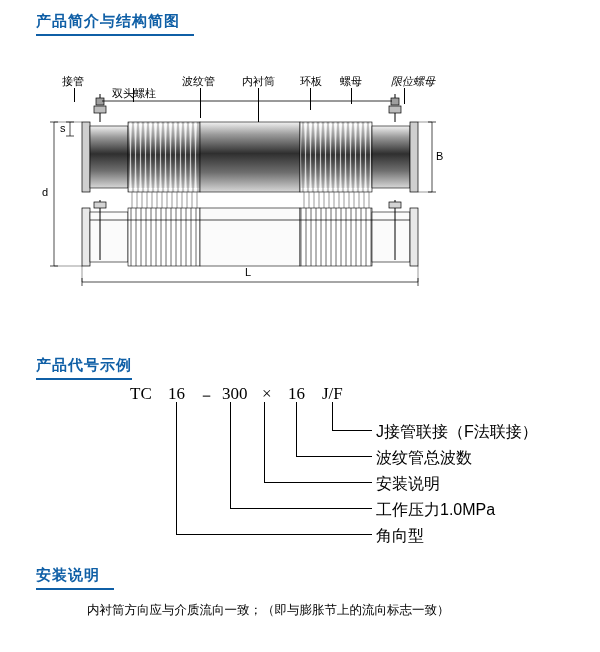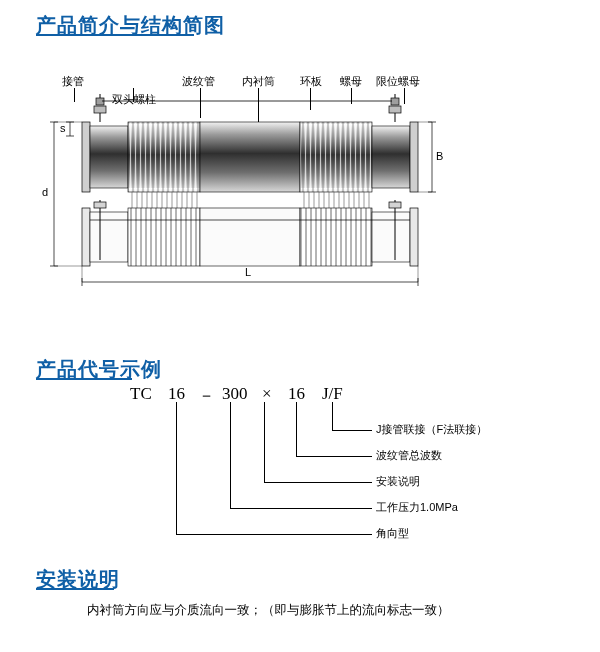--- a/index.html
+++ b/index.html
@@ -10,21 +10,21 @@
   body {
     width: 600px;
     height: 652px;
     position: relative;
     font-family: "Liberation Sans", sans-serif;
     color: #000000;
     overflow: hidden;
   }
   .section-title {
     position: absolute;
-    font-size: 20px;
+    font-size: 15px;
     font-weight: bold;
     color: #0f5fa6;
     letter-spacing: 1px;
   }
   .title-underline {
     position: absolute;
     height: 2px;
     background: #0f5fa6;
   }
   #title1 { left: 36px; top: 12px; }
@@ -70,21 +70,21 @@
   .code-token {
     position: absolute;
     font-size: 17px;
     font-family: "Liberation Serif", serif;
     white-space: nowrap;
   }
   .leader-v { position: absolute; width: 1px; background: #000; }
   .leader-h { position: absolute; height: 1px; background: #000; }
   .leg-text {
     position: absolute;
-    font-size: 11px;
+    font-size: 16px;
     white-space: nowrap;
   }
 
   
   #notes {
     position: absolute;
     left: 46px;
     top: 600px;
     width: 520px;
     font-size: 12.5px;
@@ -101,26 +101,26 @@
 
 <div class="section-title" id="title2">产品代号示例</div>
 <div class="title-underline" id="title2u"></div>
 
 <div class="section-title" id="title3">安装说明</div>
 <div class="title-underline" id="title3u"></div>
 
 <div id="figure1">
 
   <div class="callout" style="left:22px; top:14px;">接管</div>
-  <div class="callout" style="left:72px; top:32px;">双头螺柱</div>
+  <div class="callout" style="left:72px; top:26px;">双头螺柱</div>
   <div class="callout" style="left:142px; top:14px;">波纹管</div>
   <div class="callout" style="left:202px; top:14px;">内衬筒</div>
   <div class="callout" style="left:260px; top:14px;">环板</div>
   <div class="callout" style="left:300px; top:14px;">螺母</div>
-  <div class="callout" style="left:336px; top:14px;">限位螺母</div>
+  <div class="callout" style="left:351px; top:14px;font-style:italic;">限位螺母</div>
 
   <div class="vline" style="left:34px;  top:28px; height:14px;"></div>
   <div class="vline" style="left:93px;  top:28px; height:14px;"></div>
   <div class="vline" style="left:160px; top:28px; height:30px;"></div>
   <div class="vline" style="left:218px; top:28px; height:44px;"></div>
   <div class="vline" style="left:270px; top:28px; height:22px;"></div>
   <div class="vline" style="left:311px; top:28px; height:16px;"></div>
   <div class="vline" style="left:364px; top:28px; height:16px;"></div>
 
   <svg width="520" height="230" viewBox="0 0 520 230" style="position:absolute; left:0; top:0;">

